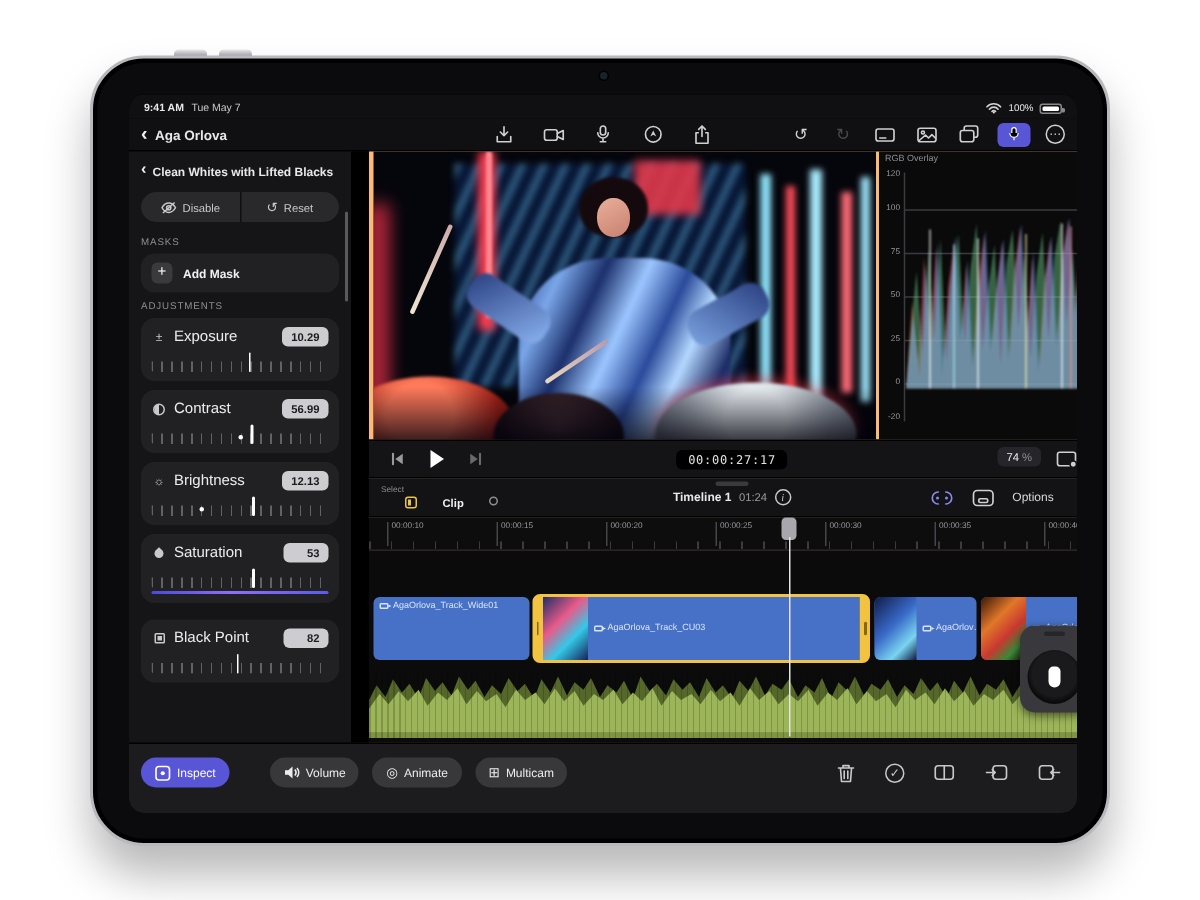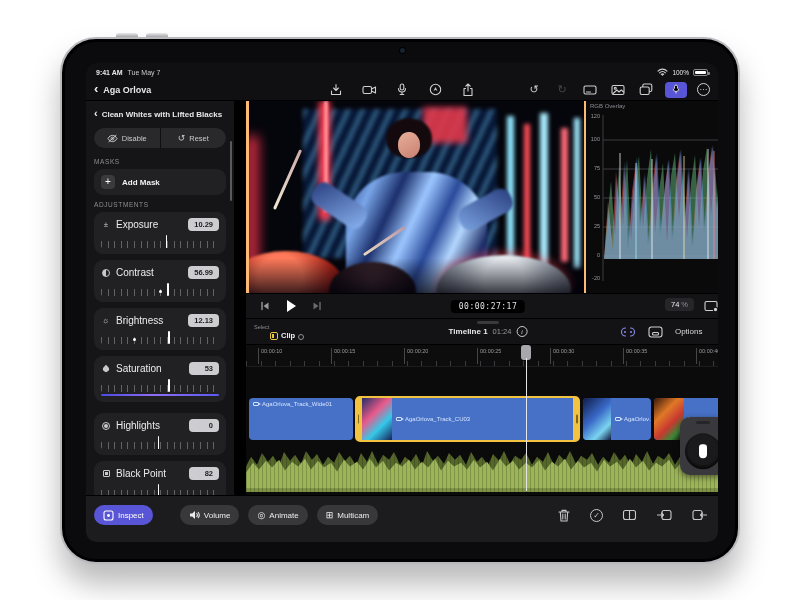--- a/index.html
+++ b/index.html
@@ -105,21 +105,21 @@
   .t-right { margin-left:auto; display:flex; align-items:flex-start; gap:8px;padding-left:30px; }
   .zoom-pill { background:#26262a; border-radius:4px; padding:2px 6px; font-size:7.5px; color:#ececee; }
   .zoom-pill .pct { color:#8e8e93; margin-left:2px; }
 
   
   .tl-header { position:absolute; left:0; top:218px; width:484px; height:26px; background:#131315;
     border-bottom:1px solid #000; display:flex; align-items:center; padding:0 8px; }
   .drag-pill { position:absolute; left:50%; top:2px; transform:translateX(-50%); width:22px; height:3px; border-radius:2px; background:#3a3a3e; }
   .sel-block { display:flex; flex-direction:column; gap:1px; }
   .sel-label { font-size:5.5px; color:#8e8e93; }
-  .clip-row { display:flex; align-items:flex-end; gap:3px;padding-left:16px; }
+  .clip-row { display:flex; align-items:flex-start; gap:17px;padding-left:16px; }
   .clip-ic { width:8px; height:8px; border:1.3px solid #e8c547; border-radius:2px; position:relative; }
   .clip-ic::before { content:""; position:absolute; left:1px; top:1px; bottom:1px; width:2px; background:#e8c547; }
   .clip-word { font-size:7.5px; font-weight:bold; color:#f0f0f2; }
   .loupe { width:6px; height:6px; border:1px solid #8e8e93; border-radius:50%; position:relative; }
   .tlh-center { position:absolute; left:50%; transform:translateX(-50%); display:flex; align-items:center; gap:5px; }
   .tl-title { font-size:8px; font-weight:bold; }
   .tl-dur { font-size:7.5px; color:#9a9a9e; }
   .info-i { width:11px; height:11px; border:1px solid #c9c9cd; border-radius:50%; color:#c9c9cd;
     font-size:7px; font-family:"Liberation Serif", serif; font-style:italic; display:flex; align-items:center; justify-content:center; }
   .tlh-right { margin-left:auto; display:flex; align-items:center; gap:10px; }
@@ -337,32 +337,20 @@
             <span class="s-val">53</span>
           </div>
           <div class="ticks">
               <span class="marker" style="left:57%"></span>
             </div>
           <div class="sat-line"></div>
         </div>
 
         <div class="gap-lg"></div>
 
-        <div class="card">
-          <div class="slider-row">
-            <span class="s-icon">
-                <span class="ic-ring"></span>
-              </span>
-            <span class="s-label">Highlights</span>
-            <span class="s-val">0</span>
-          </div>
-          <div class="ticks">
-              <span class="marker" style="left:48%"></span>
-            </div>
-        </div>
 
         <div class="card">
           <div class="slider-row">
             <span class="s-icon">
                 <span class="ic-sq"></span>
               </span>
             <span class="s-label">Black Point</span>
             <span class="s-val">82</span>
           </div>
           <div class="ticks">

